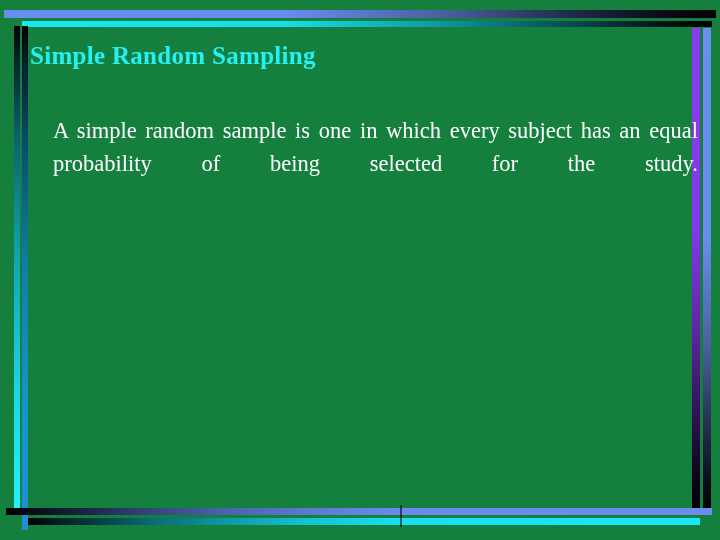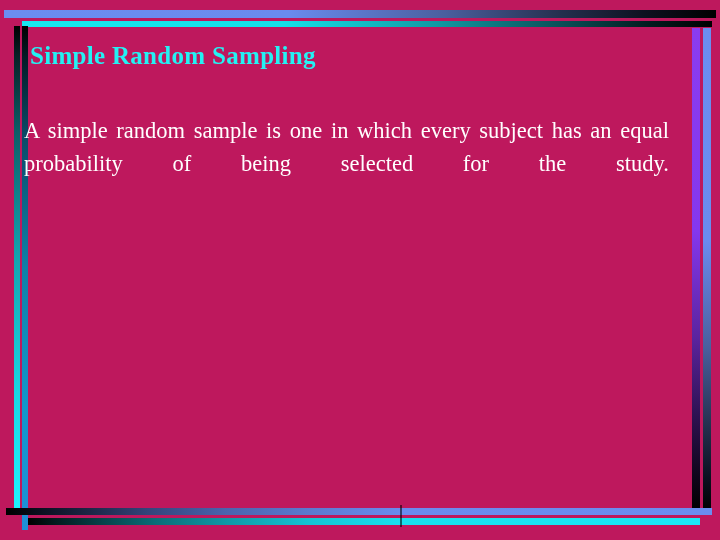--- a/index.html
+++ b/index.html
@@ -4,21 +4,21 @@
 <style>
   html, body {
     margin: 0;
     padding: 0;
     background: #000000;
   }
   #slide {
     position: relative;
     width: 720px;
     height: 540px;
-    background: #be185d;
+    background: #15803d;
     overflow: hidden;
     font-family: "Liberation Serif", "DejaVu Serif", serif;
   }
 
   
   .bar { position: absolute; }
 
   
   #bar-top-outer {
     left: 4px; top: 10px;
@@ -102,21 +102,21 @@
     width: 620px;
     color: #24f1f3;
     font-size: 25px;
     font-weight: bold;
     letter-spacing: 0.3px;
     white-space: nowrap;
   }
 
   #body {
     position: absolute;
-    left: 24px; top: 114px;
+    left: 53px; top: 114px;
     width: 645px;
   }
   .para {
     color: #ffffff;
     font-size: 22.5px;
     line-height: 33px;
     text-align: justify;
     text-justify: inter-word;
     margin: 0;
   }

